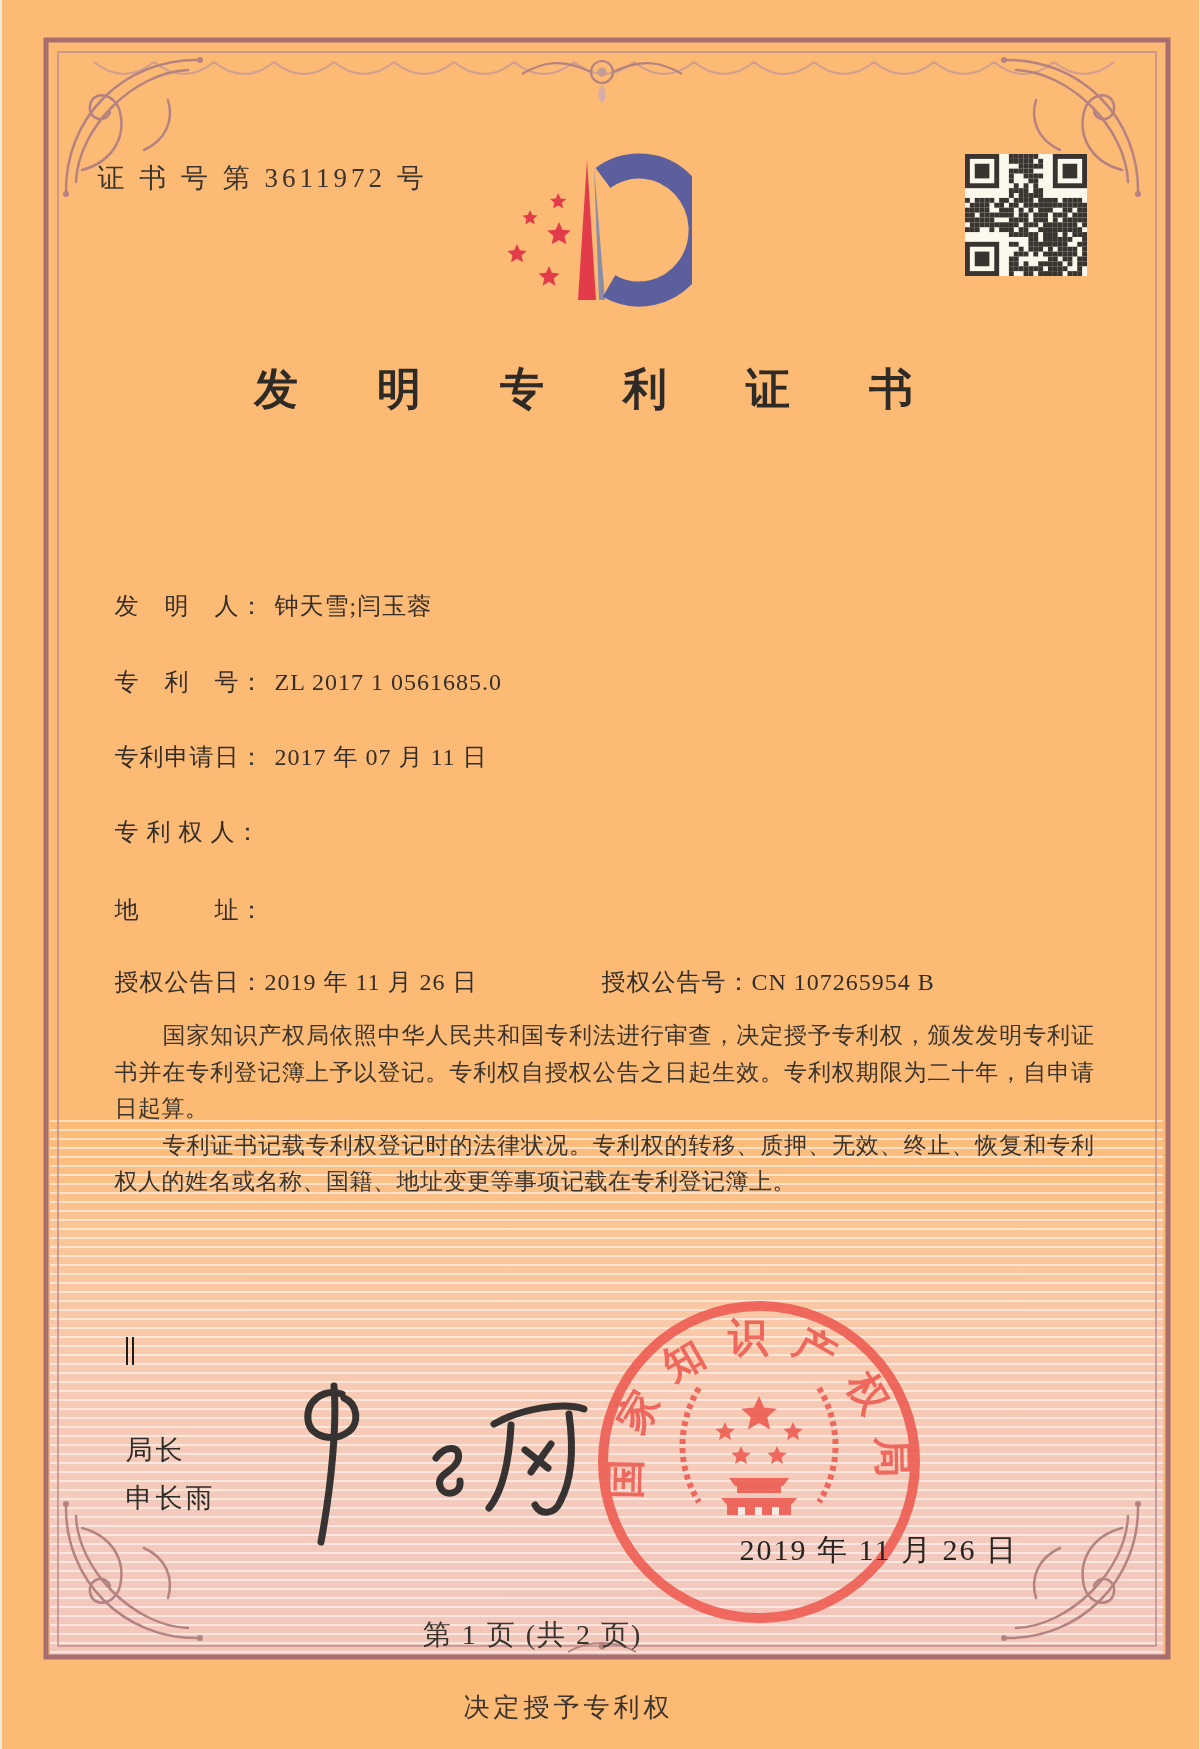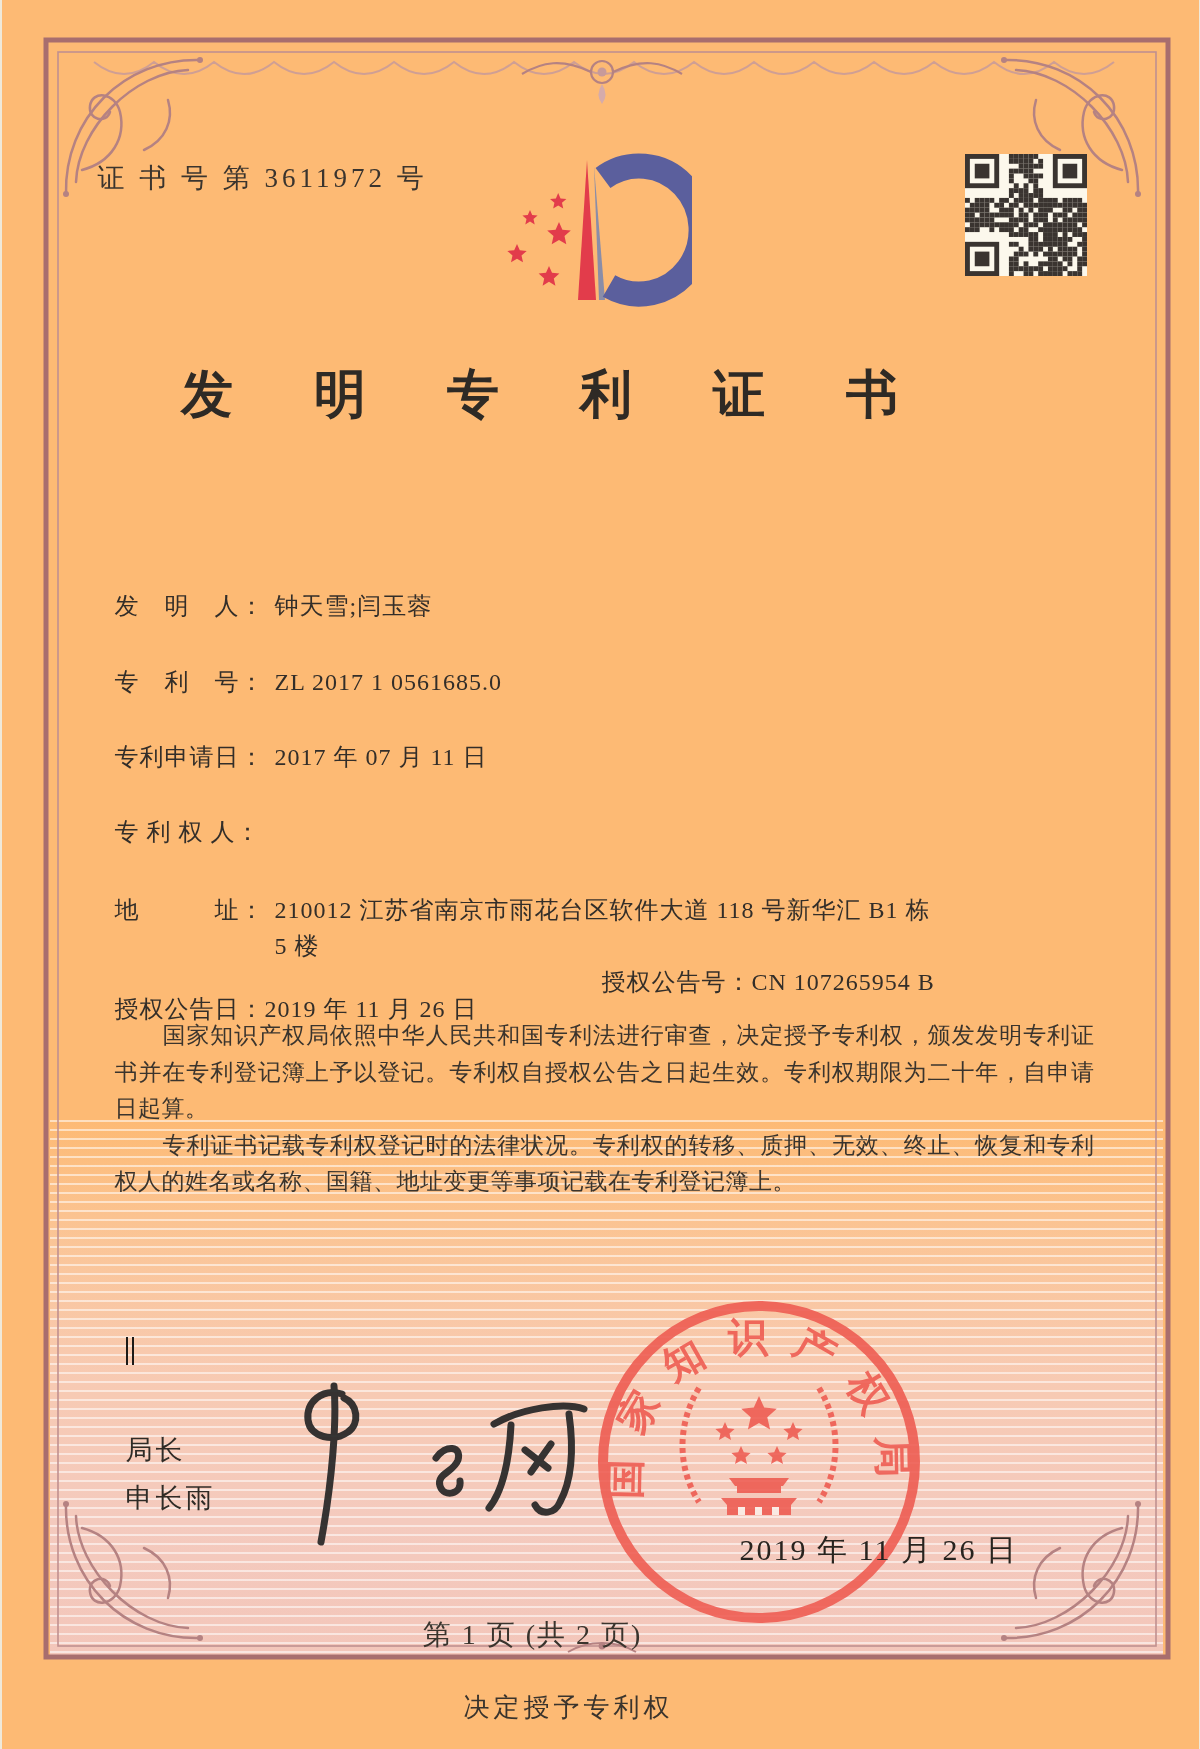--- a/index.html
+++ b/index.html
@@ -17,21 +17,21 @@
       linear-gradient(180deg, rgba(247,215,205,0) 0%, rgba(247,213,202,.40) 22%, rgba(246,206,194,.80) 48%, #f4cabe 75%, #f3c6ba 100%);
   }
   .frame-svg{position:absolute;left:0;top:0;}
   .cert-no{
     position:absolute;left:96px;top:160px;font-size:27px;letter-spacing:4px;color:#3a342e;
   }
   .logo-svg{position:absolute;left:495px;top:148px;}
   .qr-svg{position:absolute;left:963px;top:154px;}
   .doc-title{
     position:absolute;left:0;top:360px;width:1110px;text-align:center;
-    font-size:52px;font-weight:600;letter-spacing:34px;color:#2e2a25;
+    font-size:44px;font-weight:600;letter-spacing:34px;color:#2e2a25;padding-left:44px;
   }
   .field-row{
     position:absolute;left:113px;display:flex;align-items:flex-start;
     font-size:24px;letter-spacing:1px;line-height:36px;white-space:nowrap;
   }
   .field-label{flex:0 0 auto;}
   .field-value{margin-left:10px;}
   .addr-value{white-space:pre-line;}
   .grant-col{position:absolute;font-size:24px;letter-spacing:1px;line-height:36px;white-space:nowrap;}
   .legal{
@@ -419,25 +419,23 @@
   </div>
   <div class="field-row" style="top:739px">
     <span class="field-label">专利申请日：</span>
     <span class="field-value">2017 年 07 月 11 日</span>
   </div>
   <div class="field-row" style="top:814px">
     <span class="field-label">专 利 权 人：</span>
   </div>
   <div class="field-row" style="top:892px">
     <span class="field-label">地　　　址：</span>
-    <span class="field-value addr-value">210012 江苏省南京市雨花台区软件大道 118 号新华汇 B1 栋
-5 楼</span>
-  </div>
-
-  <div class="grant-col" style="left:113px;top:991px">
+  </div>
+
+  <div class="grant-col" style="left:113px;top:964px">
     <span>授权公告日：</span><span>2019 年 11 月 26 日</span>
   </div>
   <div class="grant-col" style="left:600px;top:964px">
     <span>授权公告号：</span><span>CN 107265954 B</span>
   </div>
 
   <div class="legal">
     <p>国家知识产权局依照中华人民共和国专利法进行审查，决定授予专利权，颁发发明专利证书并在专利登记簿上予以登记。专利权自授权公告之日起生效。专利权期限为二十年，自申请日起算。</p>
     <p>专利证书记载专利权登记时的法律状况。专利权的转移、质押、无效、终止、恢复和专利权人的姓名或名称、国籍、地址变更等事项记载在专利登记簿上。</p>
   </div>

